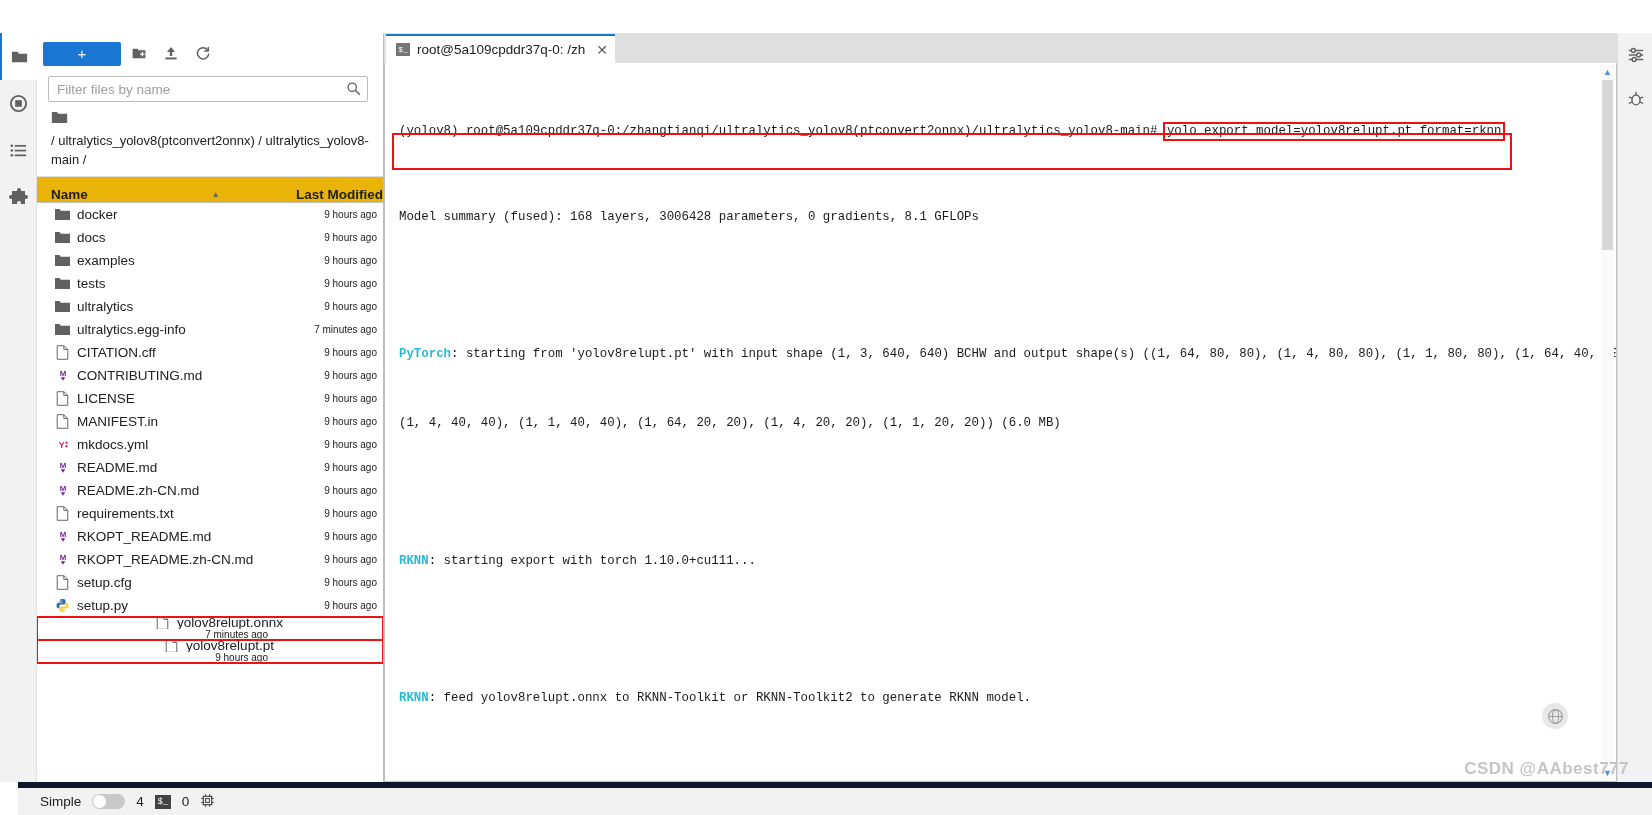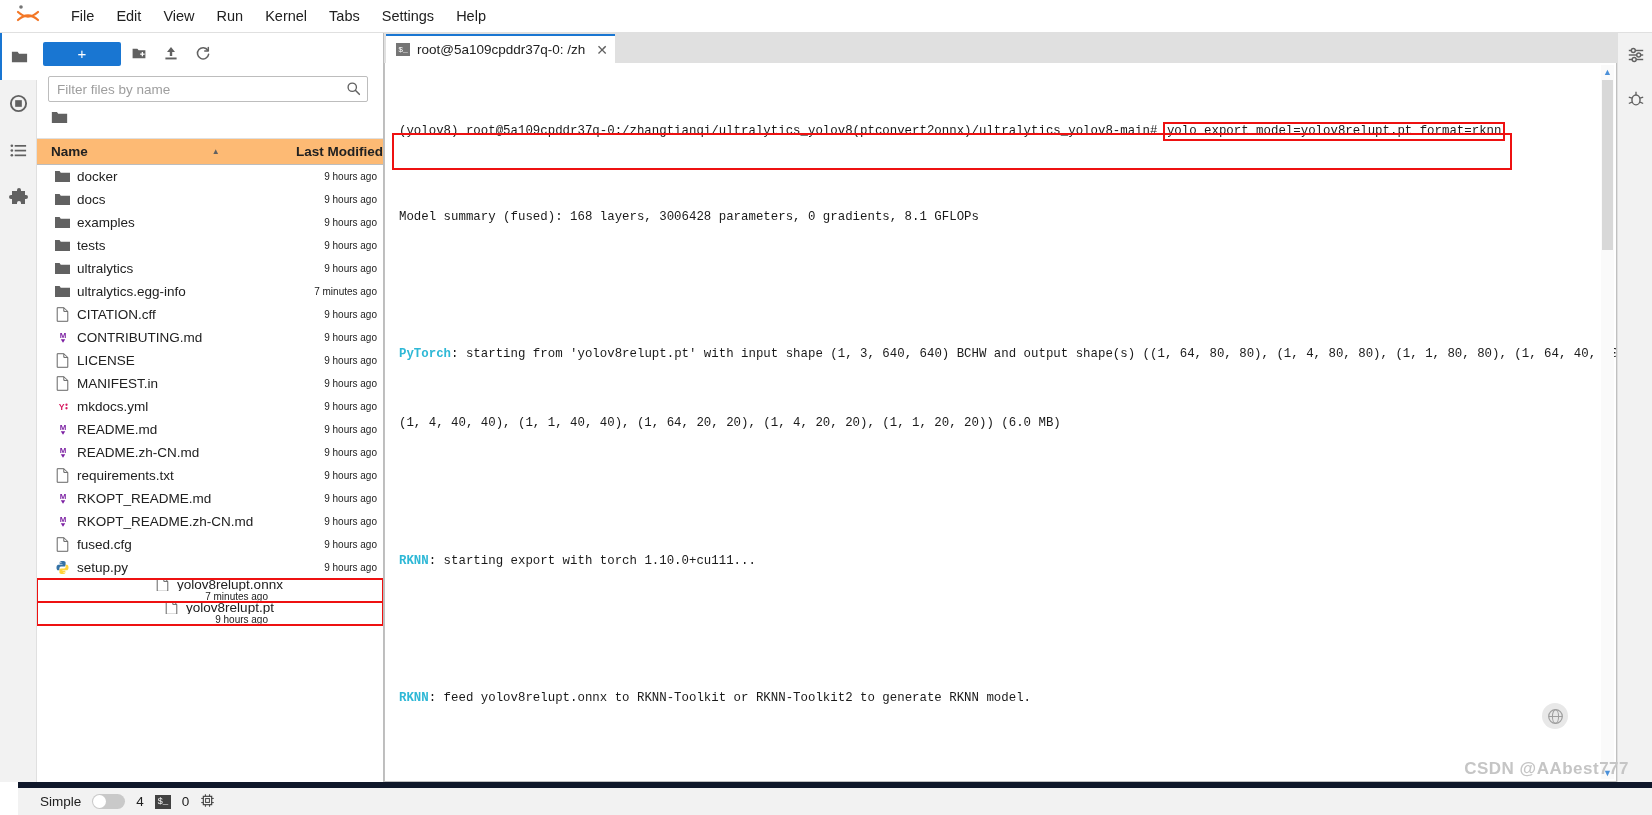--- a/index.html
+++ b/index.html
@@ -66,23 +66,23 @@
   .filter-input::placeholder { color: #9e9e9e; }
   .filter-search-icon { position: absolute; right: 6px; top: 4px; color: #616161; }
 
   .breadcrumb {
     padding: 2px 10px 6px 14px; font-size: 13px; color: #212121; line-height: 1.45;
   }
   .bc-home { margin-bottom: 1px; color:#5a5a5a; }
   .bc-path { word-break: break-word; }
 
   .fl-header {
-    display: flex; align-items: center; height: 27px;
+    display: flex; align-items: flex-end; height: 27px;
     border-top: 1px solid #e0e0e0; border-bottom: 1px solid #bdbdbd;
-    font-size: 13.5px; font-weight: bold; color: #212121; background: #fdba74;
+    font-size: 13.5px; font-weight: bold; color: #212121; background: #eab308;
   }
   .fl-h-name { flex: 1; padding-left: 14px; display: flex; align-items: center; gap: 6px; }
   .fl-h-mod { width: 122px; text-align: right; }
   .sort-caret { font-size: 8px; color: #616161; margin-left: 118px; }
 
   .filelist { flex: 1; overflow: hidden; position: relative; }
   .fl-row {
     display: flex; align-items: center; height: 23px;
     font-size: 13.5px; color: #212121; cursor: pointer; position: relative;
   }
@@ -171,39 +171,20 @@
   .watermark {
     position: absolute; right: 23px; bottom: 36px; font-size: 17px; color: #c5c5c5;
     font-family: "Liberation Sans", sans-serif; font-weight: bold; letter-spacing: 0.5px;
   }
 </style>
 </head>
 <body>
 
 <div id="app">
 
-  <div class="menubar">
-    <div class="jp-logo">
-      <svg width="26" height="26" viewBox="0 0 26 26">
-        <circle cx="6" cy="4" r="1.8" fill="#757575"></circle>
-        <path d="M3 9 Q13 18 23 9" stroke="#f37726" stroke-width="2.2" fill="none" stroke-linecap="round"></path>
-        <path d="M3 17 Q13 8 23 17" stroke="#f37726" stroke-width="2.2" fill="none" stroke-linecap="round"></path>
-      </svg>
-    </div>
-    <div class="menu-items">
-      <div class="menu-item">File</div>
-      <div class="menu-item">Edit</div>
-      <div class="menu-item">View</div>
-      <div class="menu-item">Run</div>
-      <div class="menu-item">Kernel</div>
-      <div class="menu-item">Tabs</div>
-      <div class="menu-item">Settings</div>
-      <div class="menu-item">Help</div>
-    </div>
-  </div>
 
   <div class="activitybar">
     <div class="ab-icon active">
       <svg width="19" height="19" viewBox="0 0 20 20">
         <path d="M2 5h6l1.5 2H18v9H2z" fill="#616161"></path>
       </svg>
     </div>
     <div class="ab-icon">
       <svg width="19" height="19" viewBox="0 0 20 20">
         <circle cx="10" cy="10" r="8" fill="none" stroke="#616161" stroke-width="2"></circle>
@@ -263,20 +244,21 @@
         </span>
       </div>
     </div>
 
     <div class="breadcrumb">
       <div class="bc-home">
         <svg width="17" height="15" viewBox="0 0 20 17">
           <path d="M1 2h6l1.5 2H19v11H1z" fill="#616161"></path>
         </svg>
       </div>
+      <div class="bc-path">/ ultralytics_yolov8(ptconvert2onnx) / ultralytics_yolov8-main /</div>
     </div>
 
     <div class="fl-header">
       <div class="fl-h-name">
         <span>Name</span>
         <span class="sort-caret">▲</span>
       </div>
       <div class="fl-h-mod">Last Modified</div>
     </div>
 
@@ -469,21 +451,21 @@
           <div class="fl-mod">9 hours ago</div>
         </div>
         <div class="fl-row">
           <div class="fl-name">
             <span class="ico">
               <svg width="13" height="15" viewBox="0 0 14 17">
                 <path d="M1 0.8h7.5L13 5v11.2H1z" fill="#fff" stroke="#616161" stroke-width="1.1"></path>
                 <path d="M8.5 0.8V5H13" fill="none" stroke="#616161" stroke-width="1.1"></path>
               </svg>
             </span>
-            <span class="fl-name-txt">fused.cfg</span>
+            <span class="fl-name-txt">setup.cfg</span>
           </div>
           <div class="fl-mod">9 hours ago</div>
         </div>
         <div class="fl-row">
           <div class="fl-name">
             <span class="ico">
               <svg width="15" height="15" viewBox="0 0 16 16">
                 <path d="M8 1c-3 0-3 1.4-3 1.4v2.1h3.1v.5H3.7S1.6 4.8 1.6 8s1.9 3 1.9 3h1.2V8.8s-.1-1.9 1.8-1.9h3s1.8 0 1.8-1.7V2.6S11.6 1 8 1zM6.3 2.2c.3 0 .6.3.6.6s-.3.6-.6.6-.6-.3-.6-.6.3-.6.6-.6z" fill="#3572A5"></path>
                 <path d="M8 15c3 0 3-1.4 3-1.4v-2.1H7.9v-.5h4.4s2.1.2 2.1-3-1.9-3-1.9-3h-1.2v2.2s.1 1.9-1.8 1.9h-3s-1.8 0-1.8 1.7v2.6S4.4 15 8 15zm1.7-1.2c-.3 0-.6-.3-.6-.6s.3-.6.6-.6.6.3.6.6-.3.6-.6.6z" fill="#FFD43B"></path>
               </svg>

